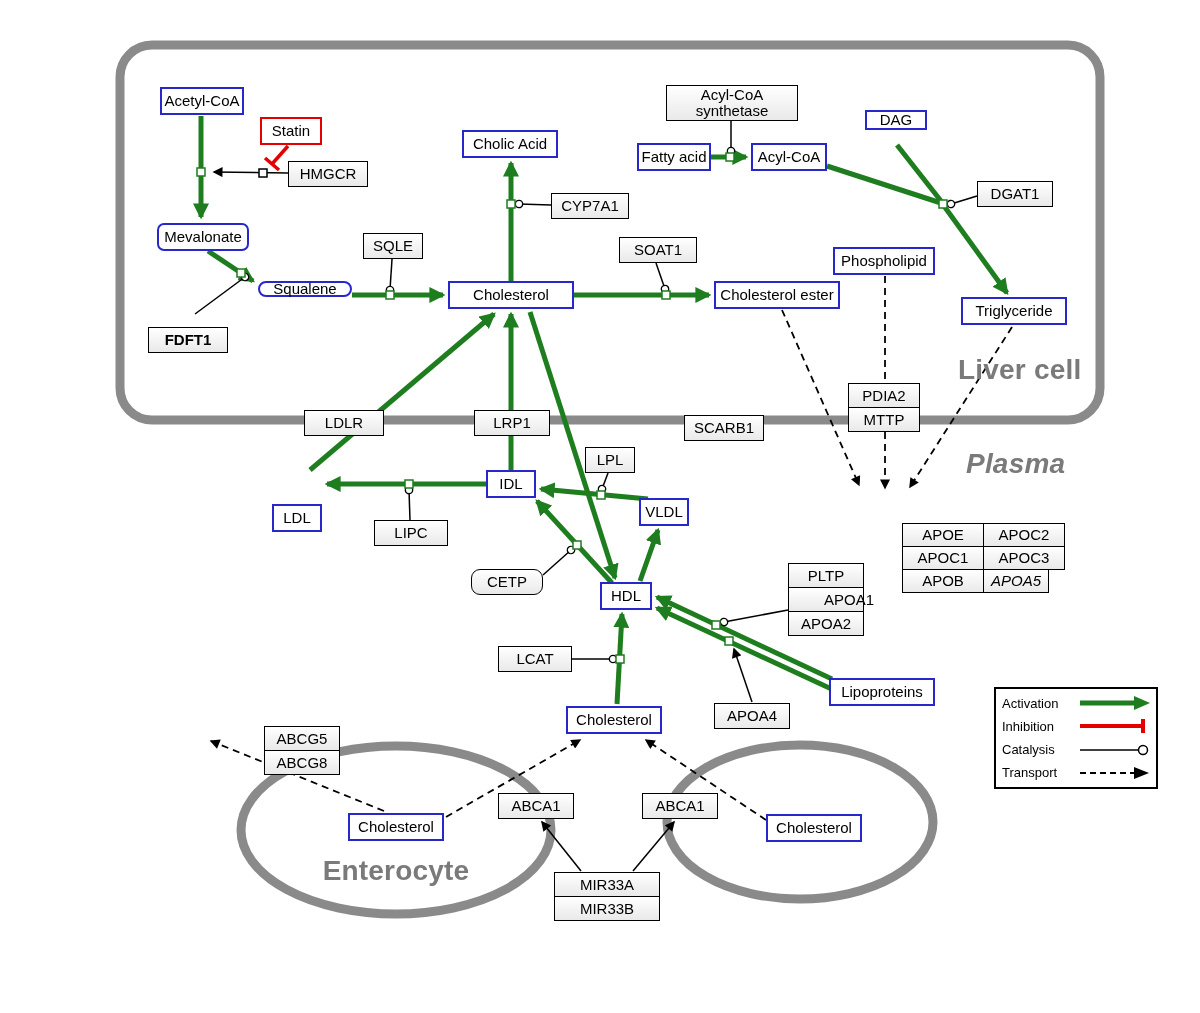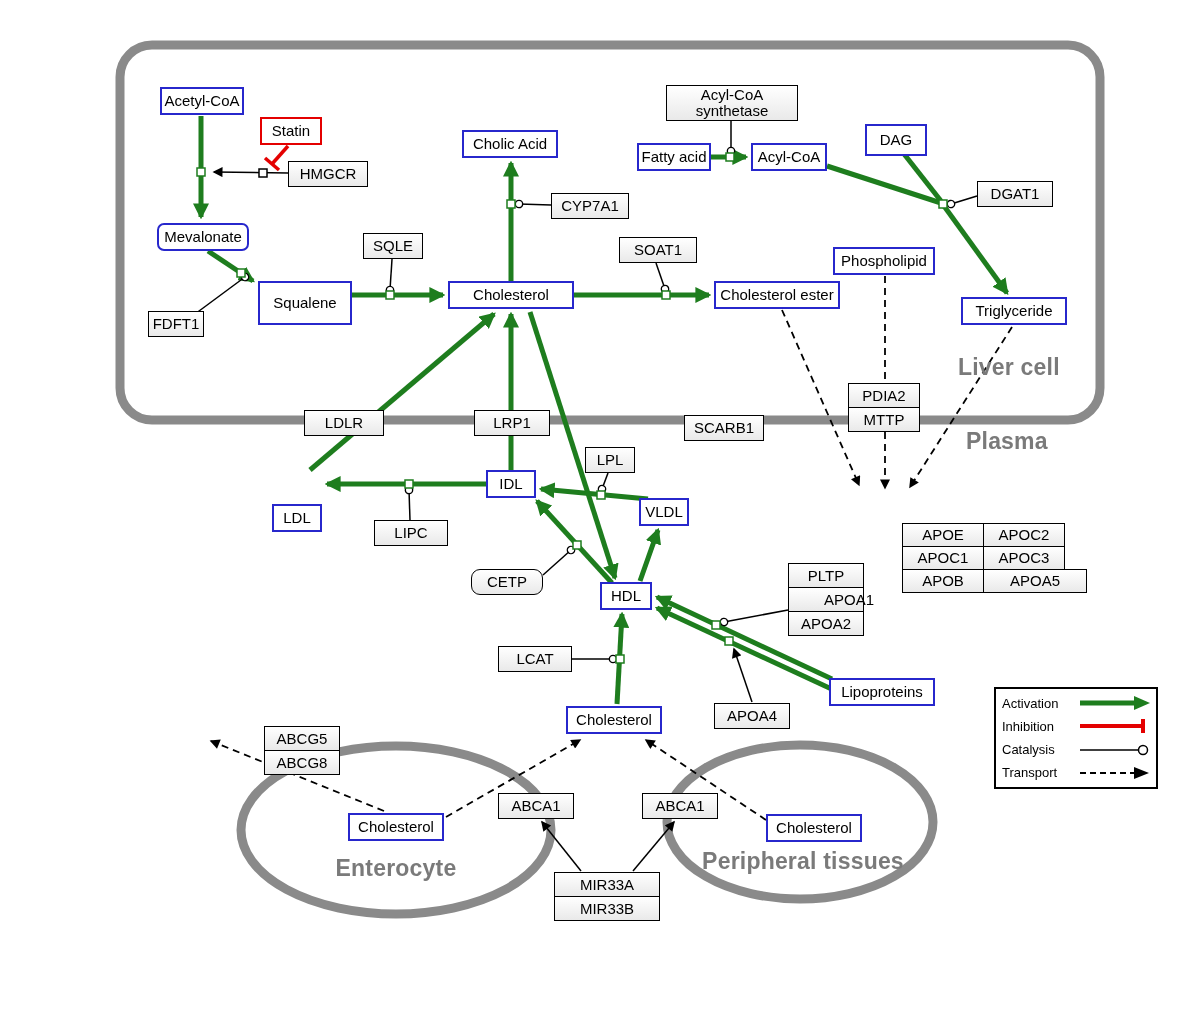--- a/index.html
+++ b/index.html
@@ -8,21 +8,21 @@
   .canvas{position:absolute;inset:0;width:1200px;height:1013px;}
   svg.edges{position:absolute;left:0;top:0;z-index:1;}
   .node-layer{position:absolute;left:0;top:0;width:100%;height:100%;z-index:2;}
   .node{position:absolute;display:flex;align-items:center;justify-content:center;
         text-align:center;font-size:15px;line-height:16px;background:#fff;
         box-sizing:border-box;cursor:pointer;padding:0 2px;}
   .metabolite{border:2px solid #2727cc;}
   .gene{border:1px solid #000;background:linear-gradient(180deg,#ffffff, #e9e9e9);}
   .inhibitor{border:2px solid #e40000;}
   .comp-label{position:absolute;z-index:2;font-weight:bold;color:#7a7a7a;
-              font-size:23px;letter-spacing:.2px;}
+              font-size:28px;letter-spacing:.2px;}
   .legend{position:absolute;left:994px;top:687px;width:164px;height:102px;
           border:2px solid #000;background:#fff;z-index:3;box-sizing:border-box;
           display:flex;flex-direction:column;justify-content:space-evenly;padding:2px 6px;}
   .legend-row{display:flex;align-items:center;justify-content:space-between;height:22px;}
   .legend-row span{font-size:13px;}
 </style>
 </head>
 <body>
 
 <div class="canvas">
@@ -114,40 +114,40 @@
     <rect x="712" y="621" width="8" height="8"></rect>
     <rect x="725" y="637" width="8" height="8"></rect>
     <rect x="616" y="655" width="8" height="8"></rect>
     <rect x="259" y="169" width="8" height="8" stroke="#000"></rect>
   </g>
 </svg>
 
 <div class="node-layer">
       <div class="node metabolite" style="left: 160px; top: 87px; width: 84px; height: 28px;">Acetyl-CoA</div>
       <div class="node metabolite" style="left: 157px; top: 223px; width: 92px; height: 28px; border-radius: 7px;">Mevalonate</div>
-      <div class="node metabolite" style="left: 258px; top: 281px; width: 94px; height: 44px;">Squalene</div>
+      <div class="node metabolite" style="left: 258px; top: 281px; width: 94px; height: 16px; border-radius: 11px;">Squalene</div>
       <div class="node metabolite" style="left: 448px; top: 281px; width: 126px; height: 28px;">Cholesterol</div>
       <div class="node metabolite" style="left: 462px; top: 130px; width: 96px; height: 28px;">Cholic Acid</div>
       <div class="node metabolite" style="left: 714px; top: 281px; width: 126px; height: 28px;">Cholesterol ester</div>
       <div class="node metabolite" style="left: 637px; top: 143px; width: 74px; height: 28px;">Fatty acid</div>
       <div class="node metabolite" style="left: 751px; top: 143px; width: 76px; height: 28px;">Acyl-CoA</div>
-      <div class="node metabolite" style="left: 865px; top: 124px; width: 62px; height: 32px;">DAG</div>
+      <div class="node metabolite" style="left: 865px; top: 110px; width: 62px; height: 20px;">DAG</div>
       <div class="node metabolite" style="left: 833px; top: 247px; width: 102px; height: 28px;">Phospholipid</div>
       <div class="node metabolite" style="left: 961px; top: 297px; width: 106px; height: 28px;">Triglyceride</div>
       <div class="node metabolite" style="left: 272px; top: 470px; width: 50px; height: 28px; margin-top: 34px;">LDL</div>
       <div class="node metabolite" style="left: 486px; top: 470px; width: 50px; height: 28px;">IDL</div>
       <div class="node metabolite" style="left: 639px; top: 498px; width: 50px; height: 28px;">VLDL</div>
       <div class="node metabolite" style="left: 600px; top: 582px; width: 52px; height: 28px;">HDL</div>
       <div class="node metabolite" style="left: 566px; top: 706px; width: 96px; height: 28px;">Cholesterol</div>
       <div class="node metabolite" style="left: 829px; top: 678px; width: 106px; height: 28px;">Lipoproteins</div>
       <div class="node metabolite" style="left: 348px; top: 813px; width: 96px; height: 28px;">Cholesterol</div>
       <div class="node metabolite" style="left: 766px; top: 814px; width: 96px; height: 28px;">Cholesterol</div>
       <div class="node inhibitor" style="left: 260px; top: 117px; width: 62px; height: 28px;">Statin</div>
       <div class="node gene" style="left: 288px; top: 161px; width: 80px; height: 26px;">HMGCR</div>
-      <div class="node gene" style="left: 148px; top: 311px; width: 56px; height: 26px;">FDFT1</div>
+      <div class="node gene" style="left: 148px; top: 327px; width: 80px; height: 26px; font-weight: bold;">FDFT1</div>
       <div class="node gene" style="left: 363px; top: 233px; width: 60px; height: 26px;">SQLE</div>
       <div class="node gene" style="left: 551px; top: 193px; width: 78px; height: 26px;">CYP7A1</div>
       <div class="node gene" style="left: 619px; top: 237px; width: 78px; height: 26px;">SOAT1</div>
       <div class="node gene" style="left: 666px; top: 85px; width: 132px; height: 36px;">Acyl-CoA synthetase</div>
       <div class="node gene" style="left: 977px; top: 181px; width: 76px; height: 26px;">DGAT1</div>
       <div class="node gene" style="left: 848px; top: 383px; width: 72px; height: 25px;">PDIA2</div>
       <div class="node gene" style="left: 848px; top: 407px; width: 72px; height: 25px;">MTTP</div>
       <div class="node gene" style="left: 684px; top: 415px; width: 80px; height: 26px;">SCARB1</div>
       <div class="node gene" style="left: 304px; top: 410px; width: 80px; height: 26px;">LDLR</div>
       <div class="node gene" style="left: 474px; top: 410px; width: 76px; height: 26px;">LRP1</div>
@@ -157,33 +157,32 @@
       <div class="node gene" style="left: 498px; top: 646px; width: 74px; height: 26px;">LCAT</div>
       <div class="node gene" style="left: 788px; top: 563px; width: 76px; height: 25px;">PLTP</div>
       <div class="node gene" style="left: 788px; top: 587px; width: 76px; height: 25px; padding-left: 48px;">APOA1</div>
       <div class="node gene" style="left: 788px; top: 611px; width: 76px; height: 25px;">APOA2</div>
       <div class="node gene" style="left: 714px; top: 703px; width: 76px; height: 26px;">APOA4</div>
       <div class="node gene" style="left: 902px; top: 523px; width: 82px; height: 24px;">APOE</div>
       <div class="node gene" style="left: 983px; top: 523px; width: 82px; height: 24px;">APOC2</div>
       <div class="node gene" style="left: 902px; top: 546px; width: 82px; height: 24px;">APOC1</div>
       <div class="node gene" style="left: 983px; top: 546px; width: 82px; height: 24px;">APOC3</div>
       <div class="node gene" style="left: 902px; top: 569px; width: 82px; height: 24px;">APOB</div>
-      <div class="node gene" style="left: 983px; top: 569px; width: 104px; height: 24px;">APOA5</div>
+      <div class="node gene" style="left: 983px; top: 569px; width: 66px; height: 24px; font-style: italic;">APOA5</div>
       <div class="node gene" style="left: 264px; top: 726px; width: 76px; height: 25px;">ABCG5</div>
       <div class="node gene" style="left: 264px; top: 750px; width: 76px; height: 25px;">ABCG8</div>
       <div class="node gene" style="left: 498px; top: 793px; width: 76px; height: 26px;">ABCA1</div>
       <div class="node gene" style="left: 642px; top: 793px; width: 76px; height: 26px;">ABCA1</div>
       <div class="node gene" style="left: 554px; top: 872px; width: 106px; height: 25px;">MIR33A</div>
       <div class="node gene" style="left: 554px; top: 896px; width: 106px; height: 25px;">MIR33B</div>
     </div>
 
 <div class="comp-label" style="left:958px;top:354px;">Liver cell</div>
-<div class="comp-label" style="left:966px;top:428px;">Plasma</div>
+<div class="comp-label" style="left:966px;top:448px;font-style:italic;">Plasma</div>
 <div class="comp-label" style="left:316px;top:855px;width:160px;text-align:center;">Enterocyte</div>
-<div class="comp-label" style="left:668px;top:848px;width:270px;text-align:center;">Peripheral tissues</div>
 
 <div class="legend">
   <div class="legend-row">
     <span>Activation</span>
     <svg width="72" height="16">
       <line x1="2" y1="8" x2="56" y2="8" stroke="#1e7d1e" stroke-width="5"></line>
       <polygon points="56,1 72,8 56,15" fill="#1e7d1e"></polygon>
     </svg>
   </div>
   <div class="legend-row">

